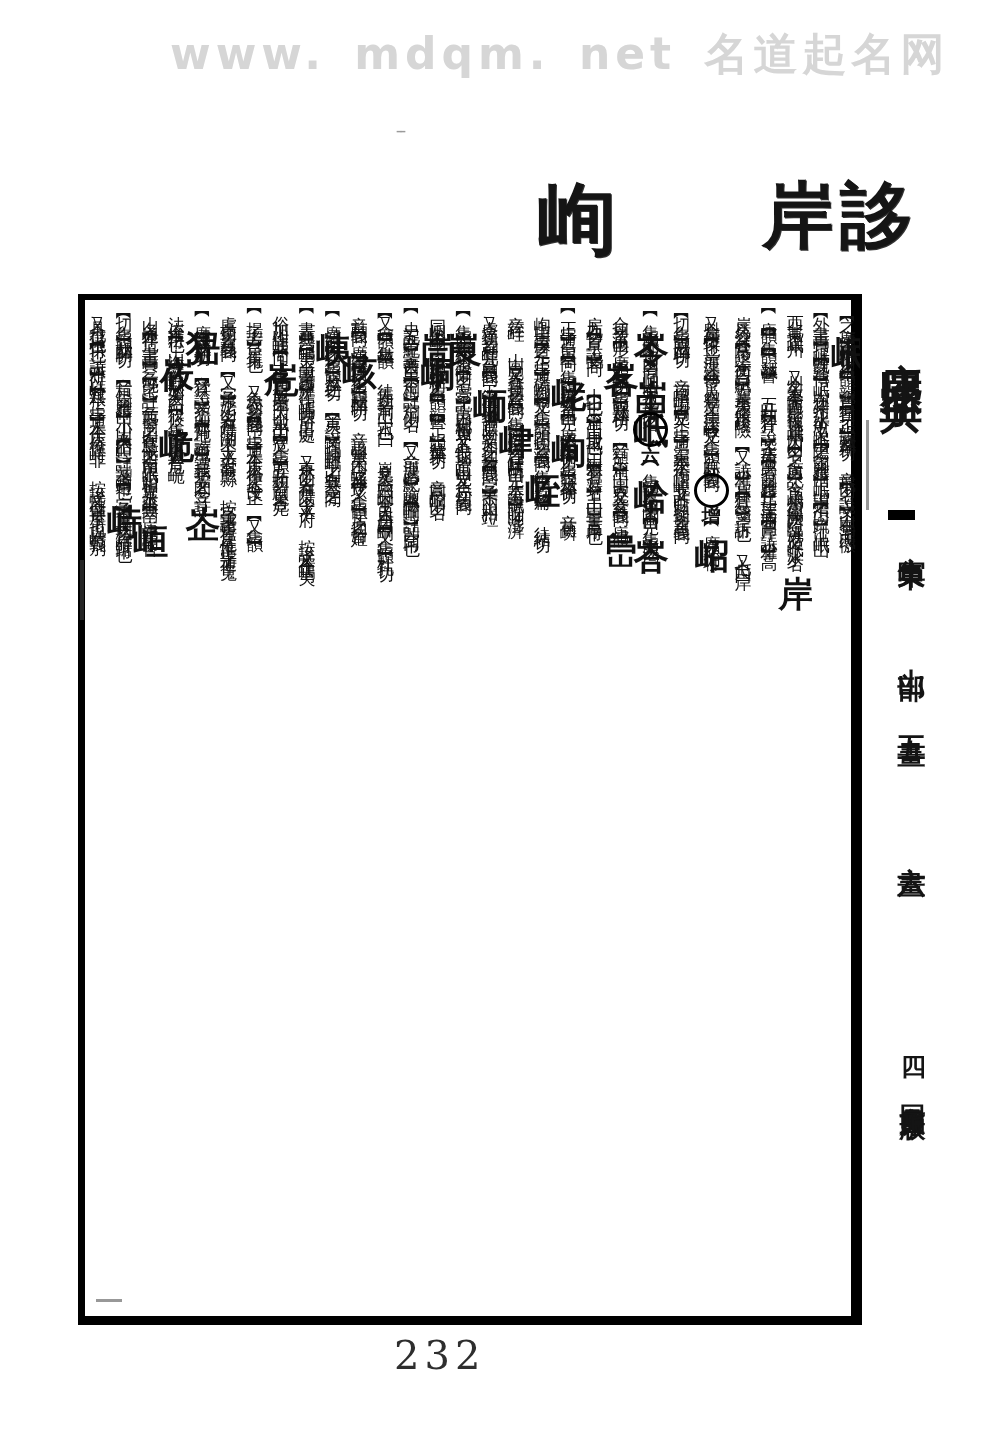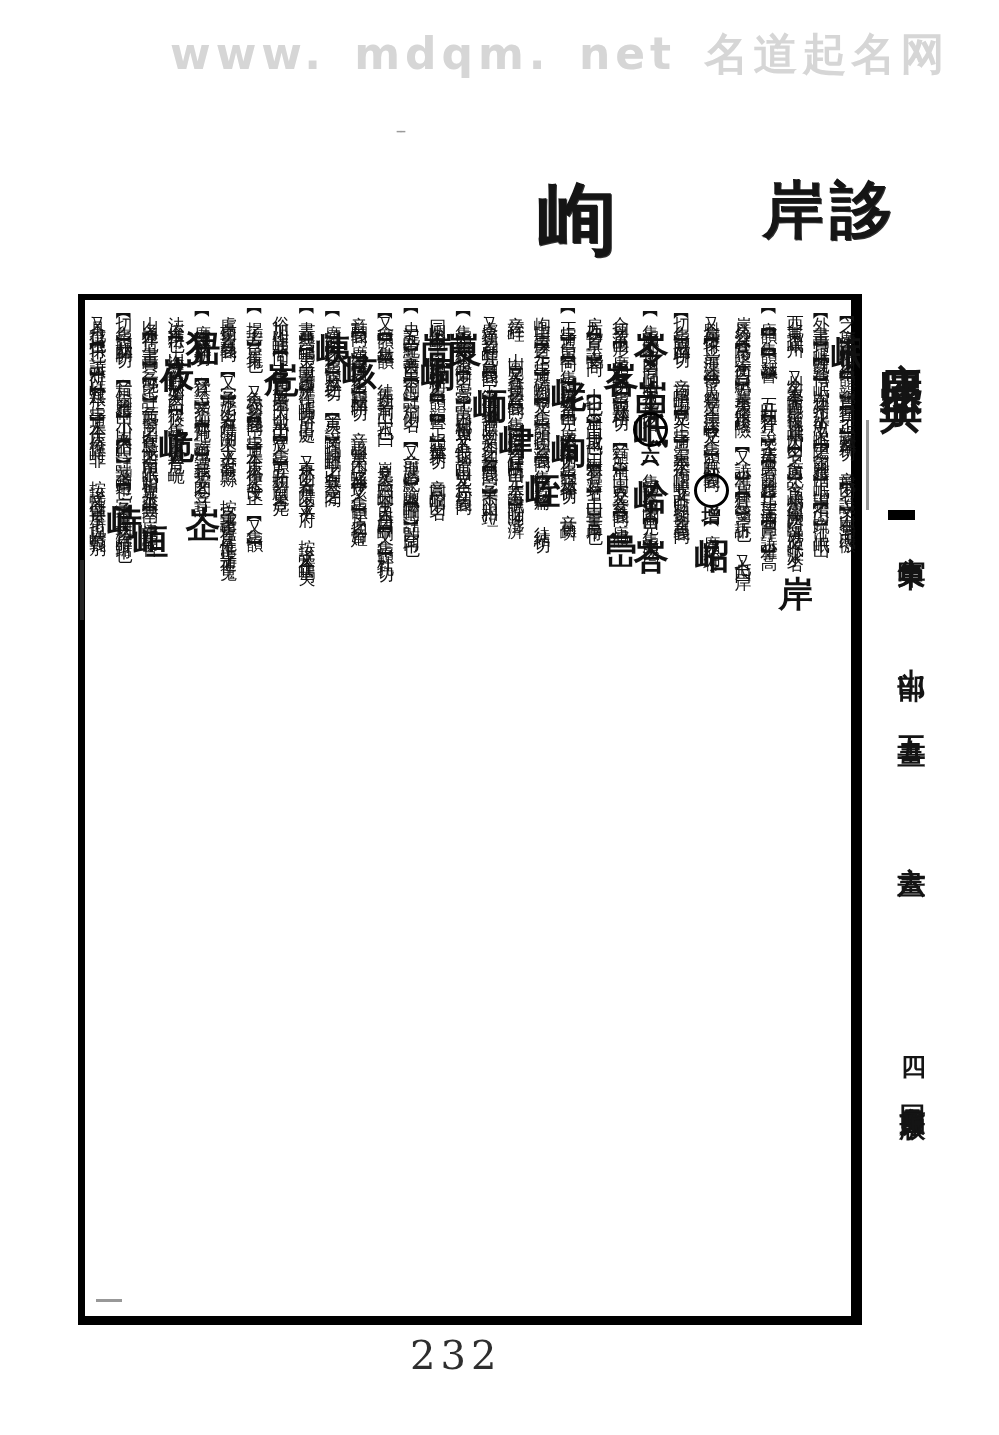--- a/index.html
+++ b/index.html
@@ -10,21 +10,21 @@
   .watermark{position:absolute;left:170px;top:12px;width:820px;
     font-family:"DejaVu Sans",sans-serif;font-size:44px;font-weight:bold;
     color:#d6d6d6;letter-spacing:5px;word-spacing:8px;white-space:nowrap;margin-top:13px;}
   .pencil-mark{position:absolute;left:396px;top:120px;color:#9a9a9a;
     font-size:18px;letter-spacing:-2px;}
 
   
   .seal{position:absolute;font-family:"Liberation Serif",serif;
     font-weight:bold;color:#151515;text-shadow:1px 1px 0 #333;}
   .seal-left{left:538px;top:168px;font-size:78px;}
-  .seal-right{left:762px;top:168px;font-size:62px;letter-spacing:6px;white-space:nowrap;}
+  .seal-right{left:762px;top:168px;font-size:72px;letter-spacing:6px;white-space:nowrap;}
 
   
   .frame{position:absolute;left:78px;top:294px;width:784px;height:1031px;
     border-top:6px solid #000;border-bottom:9px solid #000;
     border-left:7px solid #000;border-right:11px solid #000;
     box-sizing:border-box;background:#fff;}
 
   
   .columns{position:absolute;left:84px;top:301px;width:776px;height:1022px;
     display:flex;flex-direction:row-reverse;overflow:hidden;}
@@ -44,21 +44,21 @@
   .m-title{top:34px;font-size:43px;letter-spacing:9px;}
   .m-divider{position:absolute;left:16px;top:216px;width:27px;height:10px;background:#000;}
   .m-section{top:240px;font-size:28px;letter-spacing:3px;}
   .m-radical{top:352px;font-size:28px;letter-spacing:3px;}
   .m-strokes1{top:420px;font-size:28px;letter-spacing:3px;}
   .m-strokes2{top:550px;font-size:28px;letter-spacing:3px;}
   .m-folio{top:742px;font-size:25px;}
   .m-edition{top:790px;font-size:26px;letter-spacing:2px;}
 
   
-  .page-number{position:absolute;left:410px;top:1332px;
+  .page-number{position:absolute;left:394px;top:1332px;
     font-family:"DejaVu Serif",serif;font-size:40px;color:#2e2e2e;letter-spacing:5px;}
 
   
   .speck{position:absolute;background:#444;opacity:.55;}
 </style>
 </head>
 <body>
 
 <div class="watermark">www. mdqm. net 名道起名网</div>
 <div class="pencil-mark">--</div>

